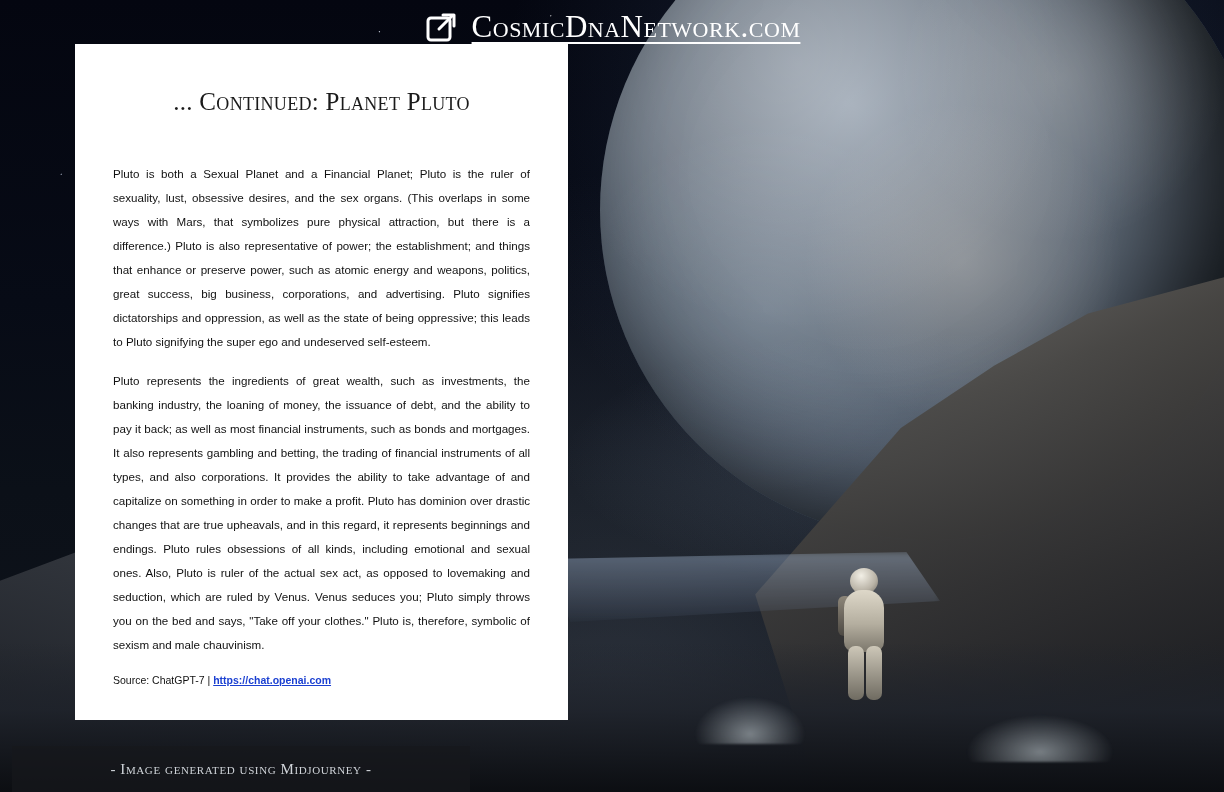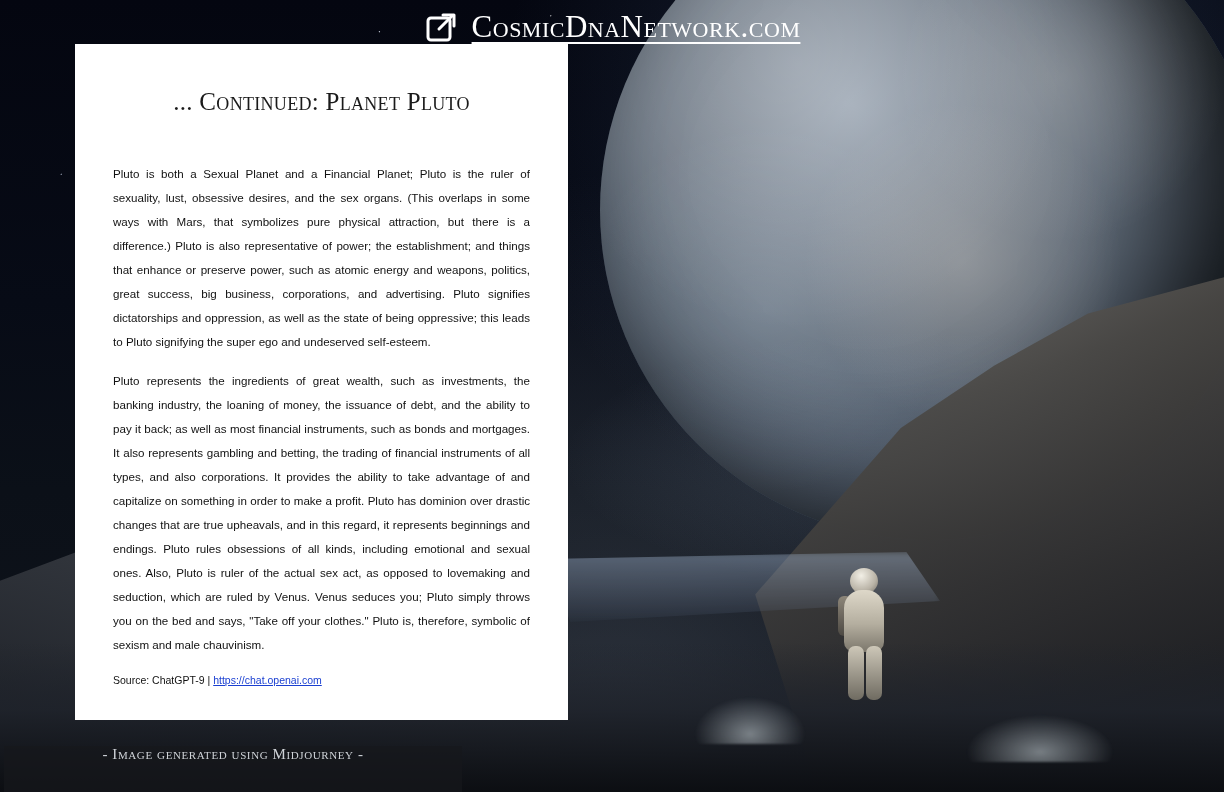--- a/index.html
+++ b/index.html
@@ -166,26 +166,26 @@
     text-underline-offset: 5px;
     text-decoration-thickness: 1.5px;
     font-variant: small-caps;
     white-space: nowrap;
     text-align: right;
   }
 
   
   .caption-bar {
     position: absolute;
-    left: 4px; bottom: 0;
+    left: 12px; bottom: 0;
     width: 458px;
     height: 46px;
     background: rgba(22,24,28,0.72);
     display: flex;
-    align-items: flex-start;
+    align-items: center;
     justify-content: center;
     z-index: 5;
   }
   .caption-text {
     font-family: "Liberation Serif", serif;
     font-variant: small-caps;
     font-size: 15px;
     letter-spacing: .6px;
     color: #cfd3d8;
     white-space: nowrap;
@@ -242,20 +242,21 @@
     font-weight: bold;
   }
   .attr-source {
     margin-top: 17px;
     font-size: 10.5px;
     color: #111;
   }
   .attr-source a {
     color: #1a3fd1;
     text-decoration: underline;
+    font-weight: bold;
   }
 </style>
 </head>
 <body>
 
 <div class="page">
 
   <div class="scene">
     <div class="stars"></div>
     <div class="planet"></div>
@@ -288,20 +289,20 @@
 
   <div class="card">
     <h1 class="doc-title">... Continued: Planet Pluto</h1>
 
     <div class="doc-body">
       <p>Pluto is both a Sexual Planet and a Financial Planet; Pluto is the ruler of sexuality, lust, obsessive desires, and the sex organs. (This overlaps in some ways with Mars, that symbolizes pure physical attraction, but there is a difference.) Pluto is also representative of power; the establishment; and things that enhance or preserve power, such as atomic energy and weapons, politics, great success, big business, corporations, and advertising. Pluto signifies dictatorships and oppression, as well as the state of being oppressive; this leads to Pluto signifying the super ego and undeserved self-esteem.</p>
       <p>Pluto represents the ingredients of great wealth, such as investments, the banking industry, the loaning of money, the issuance of debt, and the ability to pay it back; as well as most financial instruments, such as bonds and mortgages. It also represents gambling and betting, the trading of financial instruments of all types, and also corporations. It provides the ability to take advantage of and capitalize on something in order to make a profit. Pluto has dominion over drastic changes that are true upheavals, and in this regard, it represents beginnings and endings. Pluto rules obsessions of all kinds, including emotional and sexual ones. Also, Pluto is ruler of the actual sex act, as opposed to lovemaking and seduction, which are ruled by Venus. Venus seduces you; Pluto simply throws you on the bed and says, "Take off your clothes." Pluto is, therefore, symbolic of sexism and male chauvinism.</p>
     </div>
 
 
-    <p class="attr-source"><span>Source: ChatGPT-9 | </span><a href="#">https://chat.openai.com</a></p>
+    <p class="attr-source"><span>Source: ChatGPT-7 | </span><a href="#">https://chat.openai.com</a></p>
   </div>
 
   <div class="caption-bar">
     <span class="caption-text">- Image generated using Midjourney -</span>
   </div>
 
 </div>
 
 </body></html>

